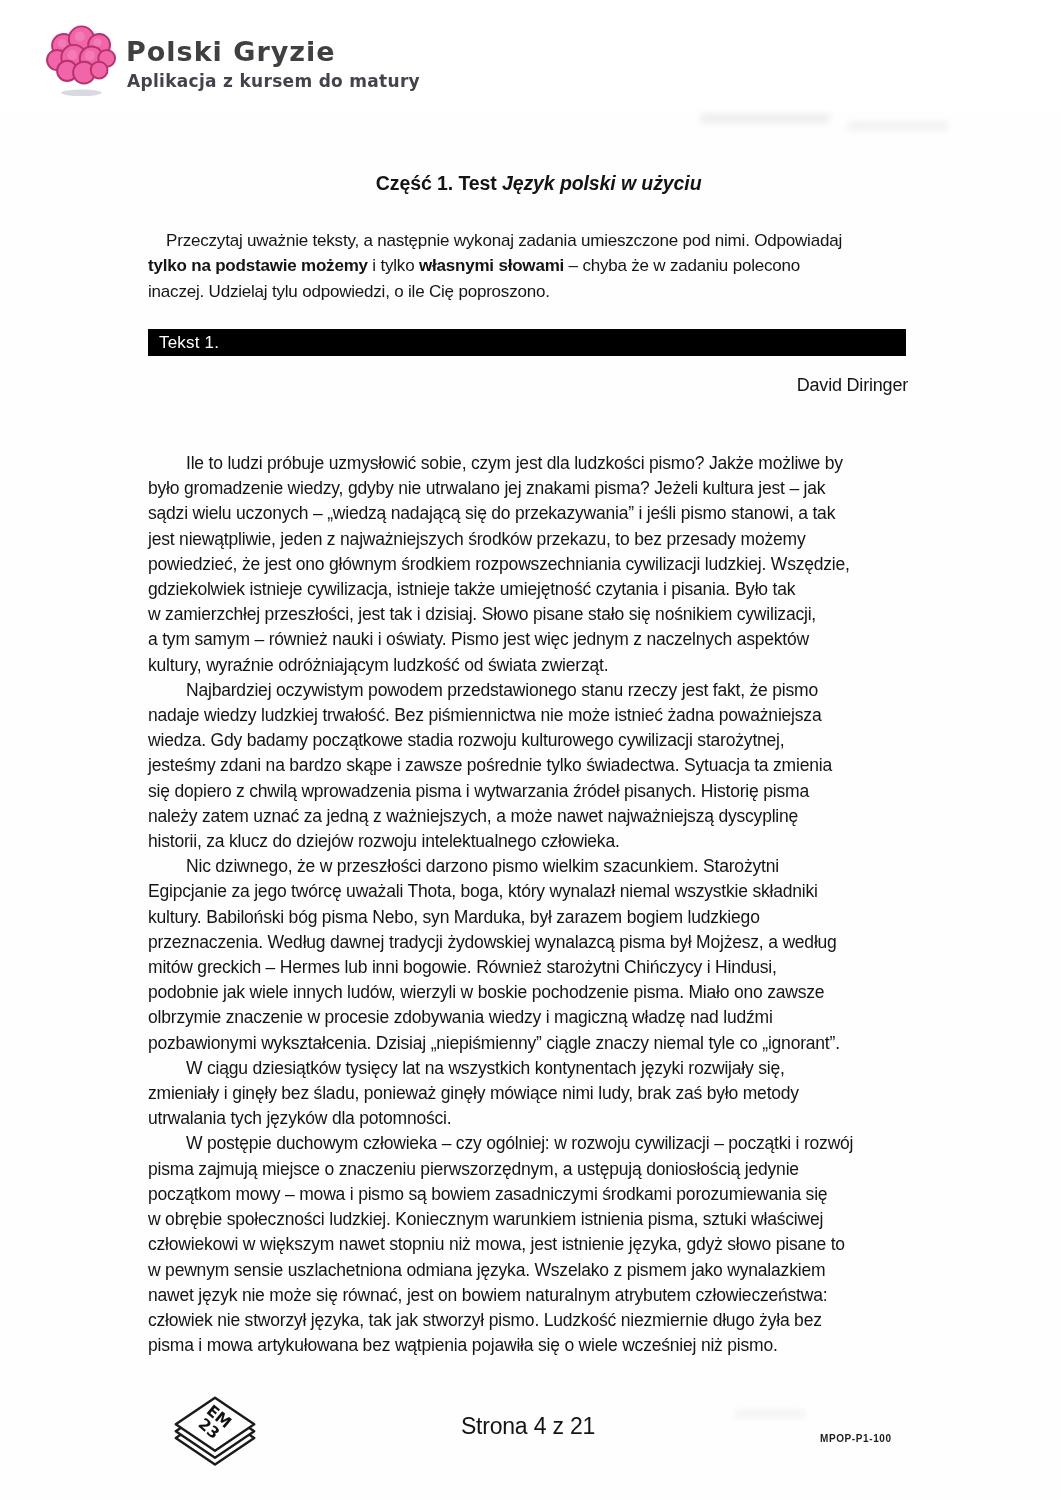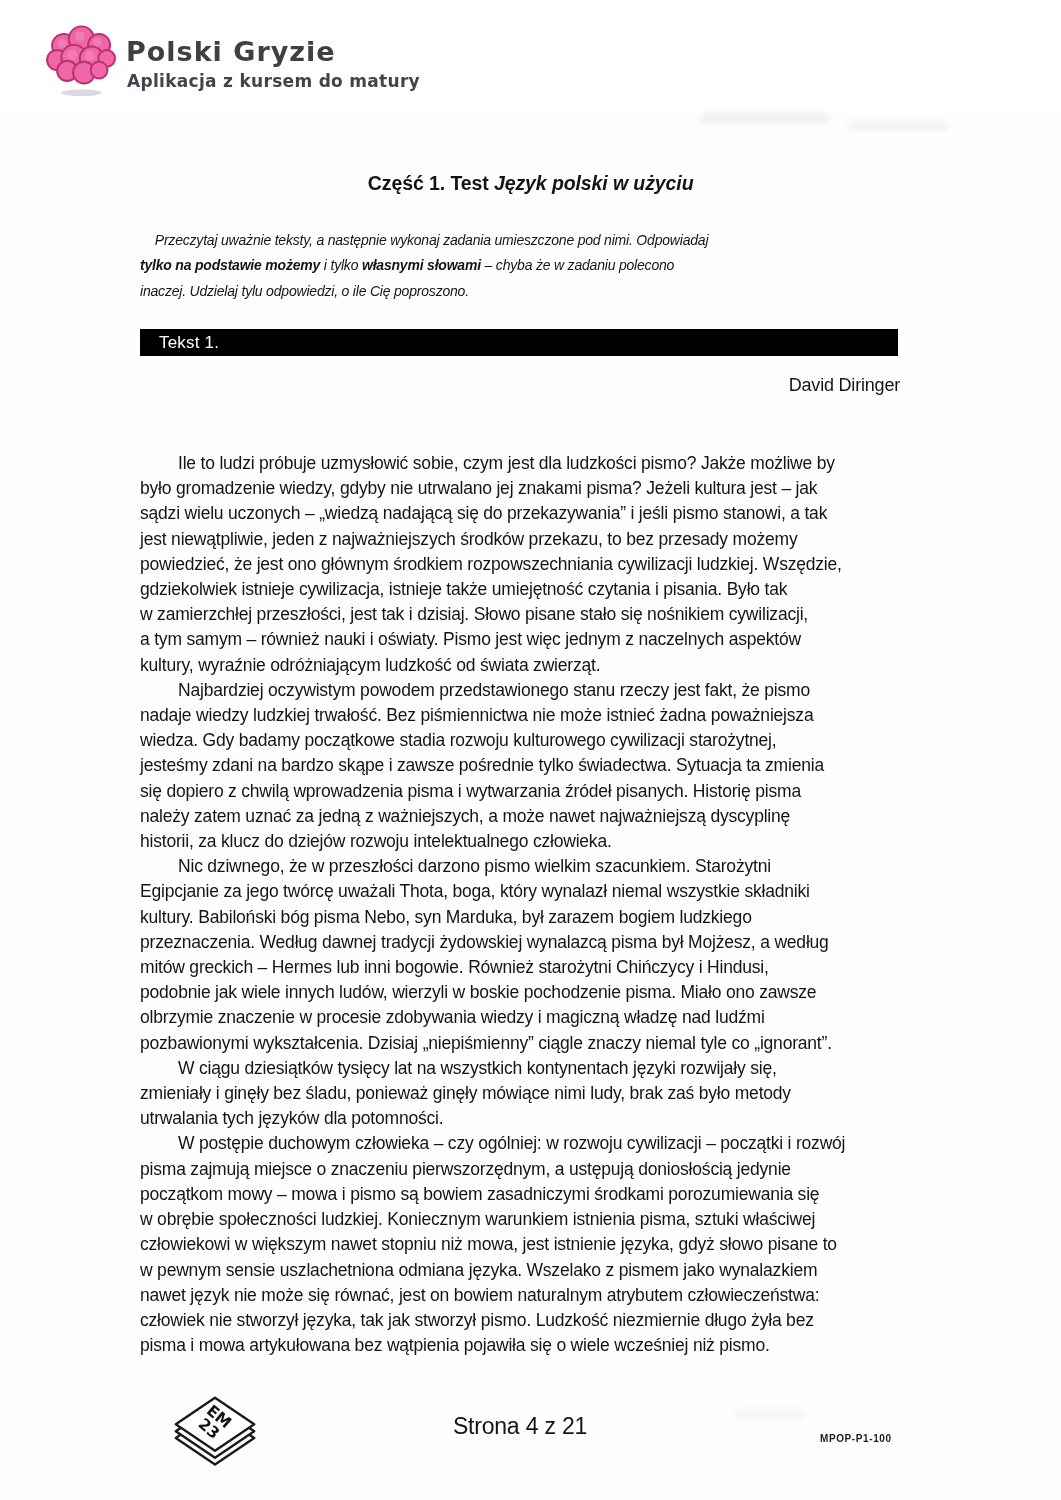--- a/index.html
+++ b/index.html
@@ -16,34 +16,34 @@
   .app-subtitle{
     position:absolute;left:127px;top:71px;font-size:17px;font-weight:bold;
     color:#46424d;letter-spacing:.3px;font-family:"DejaVu Sans",sans-serif;
   }
   
   .sheet{position:absolute;left:0;top:110px;width:1061px;height:1390px;background:#fefefe;}
   .artifact{position:absolute;border-radius:6px;pointer-events:none;}
   .a1{left:700px;top:4px;width:130px;height:9px;background:#ededed;filter:blur(3px);}
   .a2{left:848px;top:12px;width:100px;height:8px;background:#f0f0f0;filter:blur(3px);}
   .a3{left:735px;top:1300px;width:70px;height:8px;background:#f3f3f3;filter:blur(3px);}
-  .col{position:absolute;left:140px;width:760px;}
+  .col{position:absolute;left:148px;width:760px;}
   .scantext{color:#141414;}
   .heading{
     top:39px;text-align:center;font-size:19.5px;font-weight:bold;white-space:pre;
     letter-spacing:-.1px;
   }
   .it{font-style:italic;}
   .b{font-weight:bold;}
   .intro{
-    top:92px;font-size:14px;line-height:25.5px;white-space:pre;letter-spacing:-.2px;font-style:italic;
+    top:92px;font-size:17px;line-height:25.5px;white-space:pre;letter-spacing:-.2px;
   }
   .text-bar{
     top:219px;height:27px;width:758px;background:#000;color:#fff;
-    font-size:17px;line-height:27px;padding-left:19px;box-sizing:border-box;
+    font-size:17px;line-height:27px;padding-left:11px;box-sizing:border-box;
     letter-spacing:.2px;
   }
   .author{top:265px;font-size:18px;letter-spacing:-.2px;text-align:right;}
   .work-title{top:291px;font-size:18px;font-weight:bold;font-style:italic;letter-spacing:-.2px;}
   .bodytext{top:341px;font-size:17.5px;line-height:25.2px;letter-spacing:-.2px;}
   .par{white-space:pre;text-indent:38px;}
   
   .page-number{top:1303px;text-align:center;font-size:23px;letter-spacing:-.2px;}
   .stamp-wrap{position:absolute;left:164px;top:1282px;width:102px;height:96px;}
   .exam-code{

